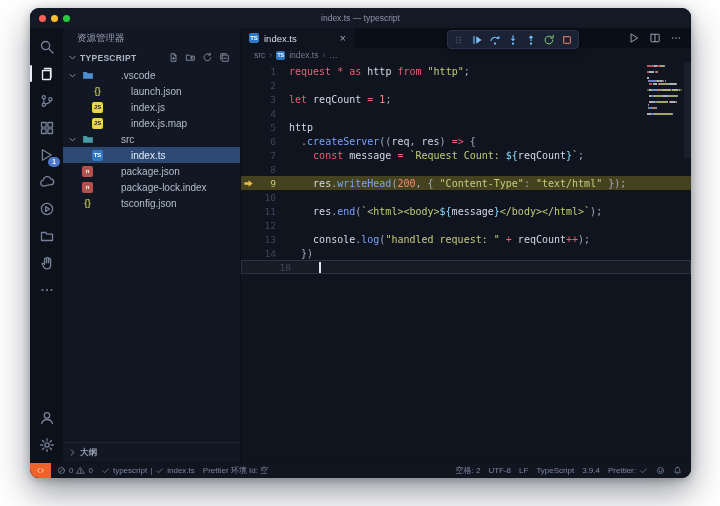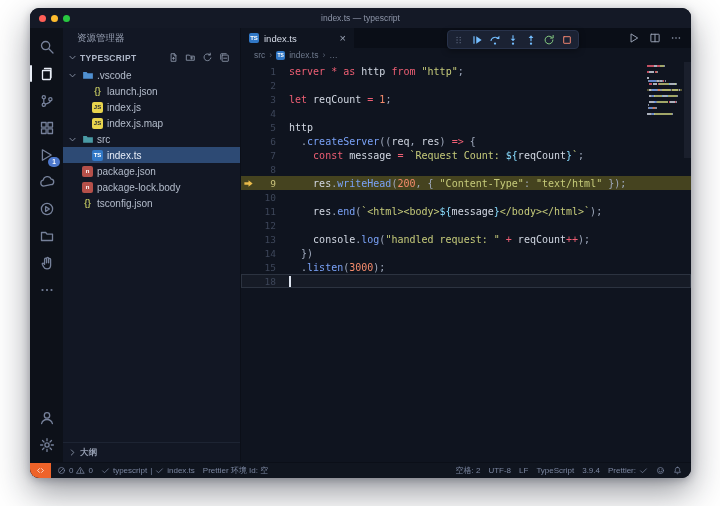--- a/index.html
+++ b/index.html
@@ -29,21 +29,21 @@
   .chev{width:11px;height:11px;color:#8a94a7;flex:0 0 auto;}
   .sb-actions{margin-left:auto;display:flex;gap:6px;padding-right:6px;}
   .sb-actions .ic{width:11px;height:11px;color:#8a94a7;cursor:pointer;}
   .tree{flex:1;overflow:hidden;padding-top:1px;}
   .trow{height:16px;display:flex;align-items:center;font-size:10px;color:#b4bdcc;cursor:pointer;gap:3px;}
   .trow.selected{background:var(--sel);color:#e6ecf7;}
   .ficon{width:13px;height:12px;display:flex;align-items:center;justify-content:center;flex:0 0 auto;}
   .ficon svg{width:12px;height:12px;}
   .fsq{width:11px;height:11px;border-radius:2px;display:inline-flex;align-items:center;justify-content:center;font-size:6px;font-weight:700;font-family:"Liberation Sans",sans-serif;flex:0 0 auto;}
   .fbr{color:var(--json_braces);font-size:8.5px;font-weight:700;line-height:1;}
-  .flabel{white-space:nowrap;}
+  .flabel{white-space:nowrap;margin-left:24px;}
   .sb-outline{height:19px;border-top:1px solid #1d2433;display:flex;align-items:center;gap:2px;font-size:8.5px;font-weight:700;color:#9aa3b6;padding:0 4px;flex:0 0 auto;letter-spacing:.3px;}
   
   .editor{flex:1;display:flex;flex-direction:column;min-width:0;background:#0f141f;}
   .tabbar{height:20px;background:#0a0e17;display:flex;align-items:stretch;position:relative;flex:0 0 auto;}
   .tab{width:97px;background:#0f141f;display:flex;align-items:center;gap:5px;padding:0 8px;font-size:9.5px;color:#d7dde9;flex:0 0 auto;cursor:pointer;}
   .tab .fsq{width:10px;height:10px;font-size:6px;}
   .tab-close{margin-left:auto;color:#98a1b3;font-size:11px;line-height:1;cursor:pointer;}
   .dbgbar{position:absolute;left:206px;top:2px;height:17px;background:#1b2233;border:1px solid #28324a;border-radius:4px;
           display:flex;align-items:center;gap:6px;padding:0 5px;box-shadow:0 2px 6px rgba(0,0,0,.35);z-index:3;}
   .dbgbar .ic{width:12px;height:12px;cursor:pointer;}
@@ -55,21 +55,21 @@
   .bc-sep{color:#5a6476;} .bc-item{cursor:pointer;white-space:nowrap;}
   .bc-ico{width:9px;height:9px;font-size:5px;background:var(--ts);color:#fff;}
   .codewrap{flex:1;position:relative;font-family:"DejaVu Sans Mono","Liberation Mono",monospace;font-size:10px;padding-top:2px;min-height:0;}
   .crow{height:14px;display:flex;align-items:center;}
   .glyph{width:15px;height:14px;flex:0 0 auto;display:flex;align-items:center;justify-content:center;color:var(--arrow_yellow);}
   .glyph svg{width:11px;height:11px;}
   .lnum{width:20px;text-align:right;color:#3d4659;font-size:9.5px;flex:0 0 auto;}
   .ctext{padding-left:13px;white-space:pre;color:var(--pl);}
   .crow.dbg{background:var(--hl);}
   .crow.dbg .lnum{color:#c9c27a;}
-  .crow.cur{background:rgba(255,255,255,.03);box-shadow:inset 0 0 0 1px rgba(125,138,160,.22);}
+  .crow.cur{background:rgba(255,255,255,.03);box-shadow:inset 0 0 0 1px rgba(125,138,160,.22);gap:15px;}
   .tk-kw{color:var(--kw);} .tk-op{color:var(--op);} .tk-str{color:var(--str);} .tk-fn{color:var(--fn);}
   .tk-num{color:var(--num);} .tk-pl{color:var(--pl);} .tk-pn{color:var(--pn);} .tk-ip{color:var(--ip);}
   .caret{display:inline-block;width:1.5px;height:11px;background:#dfe5f0;vertical-align:-2px;}
   .minimap{position:absolute;top:3px;right:9px;width:35px;}
   .mrow{height:2px;margin-bottom:1px;display:flex;}
   .mrow span{height:2px;display:block;opacity:.8;}
   .mrow.dbg{background:rgba(196,186,90,.4);}
   .vsb{position:absolute;top:0;right:0;width:7px;height:96px;background:rgba(130,142,166,.10);}
   
   .statusbar{height:15px;background:#10151f;display:flex;align-items:stretch;font-size:8px;color:#7b86a0;flex:0 0 auto;border-top:1px solid #0b0f18;}
@@ -293,21 +293,21 @@
               <span class="ficon">
                 <span class="fsq" style="background:var(--npm);color:#fff">n</span>
               </span>
               <span class="flabel">package.json</span>
             </div>
             <div class="trow" style="padding-left: 4px;">
               <span class="chev"></span>
               <span class="ficon">
                 <span class="fsq" style="background:var(--npm);color:#fff">n</span>
               </span>
-              <span class="flabel">package-lock.body</span>
+              <span class="flabel">package-lock.index</span>
             </div>
             <div class="trow" style="padding-left: 4px;">
               <span class="chev"></span>
               <span class="ficon">
                 <span class="fbr">{}</span>
               </span>
               <span class="flabel">tsconfig.json</span>
             </div>
           </div>
         <div class="sb-outline">
@@ -408,21 +408,21 @@
             <span class="fsq bc-ico">TS</span>
             <span class="bc-item">index.ts</span>
             <span class="bc-sep">›</span>
             <span class="bc-item">…</span>
           </div>
         <div class="codewrap">
           <div id="code-lines">
               <div class="crow">
                 <span class="glyph"></span>
                 <span class="lnum">1</span>
-                <span class="ctext"><span class="tk-kw">server</span><span class="tk-ws"> </span><span class="tk-op">*</span><span class="tk-ws"> </span><span class="tk-kw">as</span><span class="tk-ws"> </span><span class="tk-pl">http</span><span class="tk-ws"> </span><span class="tk-kw">from</span><span class="tk-ws"> </span><span class="tk-str">"http"</span><span class="tk-pn">;</span></span>
+                <span class="ctext"><span class="tk-kw">request</span><span class="tk-ws"> </span><span class="tk-op">*</span><span class="tk-ws"> </span><span class="tk-kw">as</span><span class="tk-ws"> </span><span class="tk-pl">http</span><span class="tk-ws"> </span><span class="tk-kw">from</span><span class="tk-ws"> </span><span class="tk-str">"http"</span><span class="tk-pn">;</span></span>
               </div>
               <div class="crow">
                 <span class="glyph"></span>
                 <span class="lnum">2</span>
                 <span class="ctext"></span>
               </div>
               <div class="crow">
                 <span class="glyph"></span>
                 <span class="lnum">3</span>
                 <span class="ctext"><span class="tk-kw">let</span><span class="tk-ws"> </span><span class="tk-pl">reqCount</span><span class="tk-ws"> </span><span class="tk-op">=</span><span class="tk-ws"> </span><span class="tk-num">1</span><span class="tk-pn">;</span></span>
@@ -478,25 +478,20 @@
               </div>
               <div class="crow">
                 <span class="glyph"></span>
                 <span class="lnum">13</span>
                 <span class="ctext"><span class="tk-ws">    </span><span class="tk-pl">console</span><span class="tk-pn">.</span><span class="tk-fn">log</span><span class="tk-pn">(</span><span class="tk-str">"handled request: "</span><span class="tk-ws"> </span><span class="tk-op">+</span><span class="tk-ws"> </span><span class="tk-pl">reqCount</span><span class="tk-op">++</span><span class="tk-pn">);</span></span>
               </div>
               <div class="crow">
                 <span class="glyph"></span>
                 <span class="lnum">14</span>
                 <span class="ctext"><span class="tk-ws">  </span><span class="tk-pn">})</span></span>
-              </div>
-              <div class="crow">
-                <span class="glyph"></span>
-                <span class="lnum">15</span>
-                <span class="ctext"><span class="tk-ws">  </span><span class="tk-pn">.</span><span class="tk-fn">listen</span><span class="tk-pn">(</span><span class="tk-num">3000</span><span class="tk-pn">);</span></span>
               </div>
               <div class="crow cur">
                 <span class="glyph"></span>
                 <span class="lnum">18</span>
                 <span class="ctext"><span class="caret"></span></span>
               </div>
             </div>
           <div class="minimap" id="minimap">
               <div class="mrow">
                 <span style="width: 3.6px; background: rgb(239, 95, 116);"></span>

